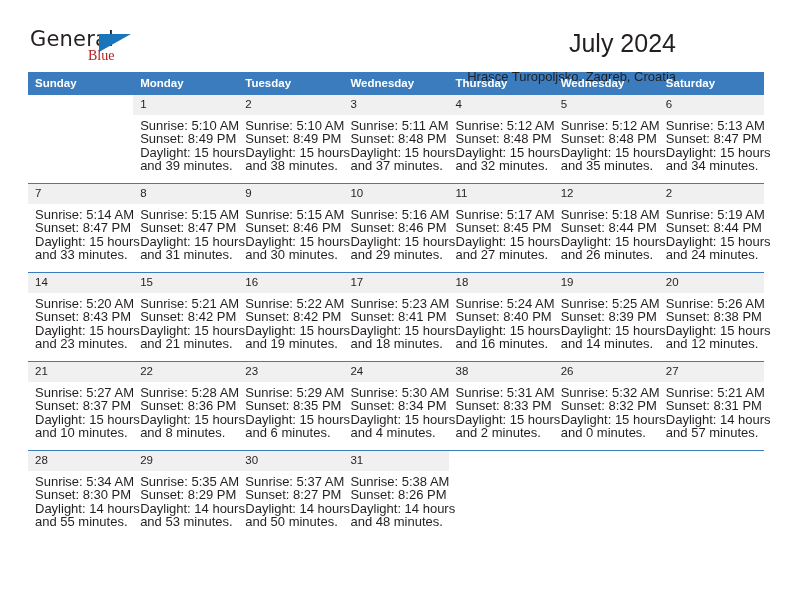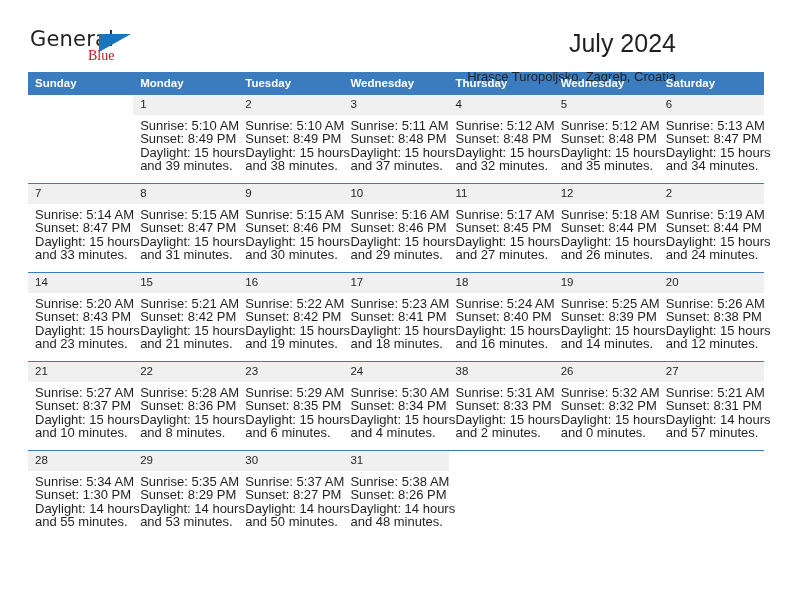--- a/index.html
+++ b/index.html
@@ -417,21 +417,21 @@
               <div>Daylight: 14 hours</div>
               <div>and 57 minutes.</div>
             </div>
           </td>
         </tr>
         <tr class="week">
           <td>
             <div class="daynum">28</div>
             <div class="info">
               <div>Sunrise: 5:34 AM</div>
-              <div>Sunset: 1:30 PM</div>
+              <div>Sunset: 8:30 PM</div>
               <div>Daylight: 14 hours</div>
               <div>and 55 minutes.</div>
             </div>
           </td>
           <td>
             <div class="daynum">29</div>
             <div class="info">
               <div>Sunrise: 5:35 AM</div>
               <div>Sunset: 8:29 PM</div>
               <div>Daylight: 14 hours</div>

